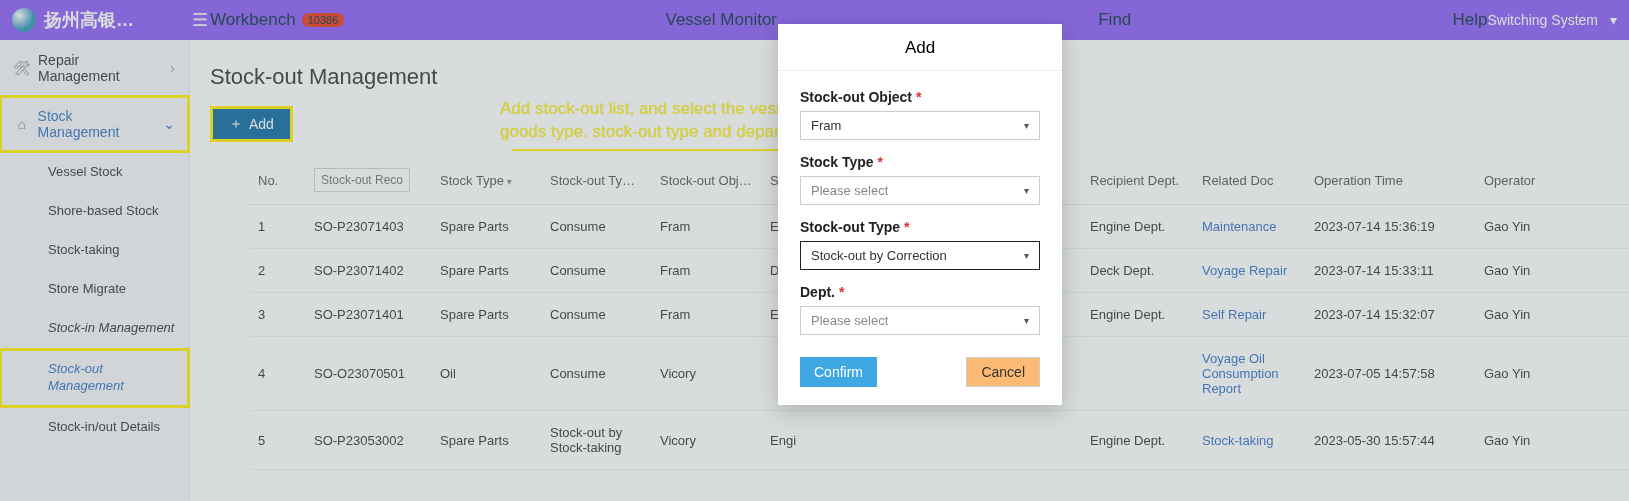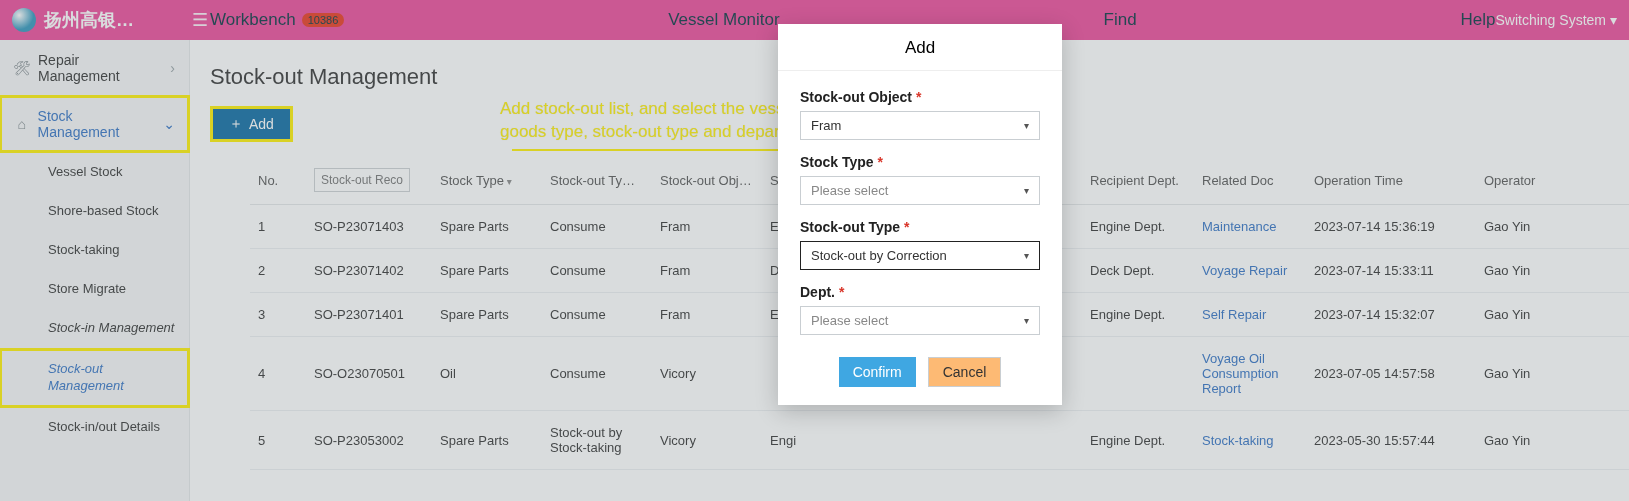--- a/index.html
+++ b/index.html
@@ -1,26 +1,26 @@
 <!DOCTYPE html>
 <html><head>
 <meta charset="utf-8">
 <style>
   * { box-sizing: border-box; margin: 0; padding: 0; }
   body { font-family: "Segoe UI", "Microsoft YaHei", sans-serif; font-size: 13px; width:1629px; height:501px; overflow:hidden; position:relative; background:#fff; }
 
   
-  .topbar { background:#ec4899; color:#fff; height:40px; display:flex; align-items:center; padding:0 12px; }
+  .topbar { background:#8b5cf6; color:#fff; height:40px; display:flex; align-items:center; padding:0 12px; }
   .logo-wrap { display:flex; align-items:center; gap:8px; font-size:18px; font-weight:700; width:178px; }
   .logo-img { width:24px; height:24px; border-radius:50%; background:radial-gradient(circle at 30% 30%, #ffffff, #2e95bb 60%); display:inline-block; }
   .top-collapse { width:18px; margin-left:2px; font-size:18px; opacity:0.9; }
   .topnav { flex:1; display:flex; gap:36px; justify-content:space-between; font-size:17px; font-weight:500; }
   .topnav span { display:inline-flex; align-items:center; gap:6px; cursor:pointer; color:#04333f; }
   .badge { background:#e9371c; color:#fff; border-radius:10px; font-size:11px; padding:1px 6px; }
-  .top-right { font-size:14px; display:flex; align-items:center; gap:4px; cursor:pointer; }
+  .top-right { font-size:14px; display:flex; align-items:center; gap:12px; cursor:pointer; }
 
   
   .left-col { position:absolute; left:0; top:40px; bottom:0; width:190px; background:#f5f6f7; border-right:1px solid #e3e6e8; }
   .nav-parent { display:flex; align-items:center; gap:8px; padding:12px 14px; font-size:14px; color:#333; cursor:pointer; }
   .nav-parent .chev { margin-left:auto; color:#9aa2a7; }
   .nav-parent.active { color:#3171c4; }
   .nav-parent.boxed { outline:3px solid #fff000; outline-offset:-2px; }
   .nav-sub { padding:12px 14px 12px 48px; font-size:13px; color:#333; cursor:pointer; }
   .nav-sub.multiline { line-height:1.3;font-style:italic; }
   .nav-sub.active { color:#3171c4; }
@@ -50,21 +50,21 @@
   .dialog-title { text-align:center; font-size:17px; padding:14px 0 12px; border-bottom:1px solid #eee; }
   .dlg-body { padding:10px 22px 0; }
   .fld { margin-top:14px; }
   .fld:first-child { margin-top:8px; }
   .fld-label { font-size:14px; font-weight:700; color:#222; }
   .req { color:#d9362a; }
   .sel { margin-top:6px; display:flex; align-items:center; justify-content:space-between; border:1px solid #c9ced2; padding:6px 10px; font-size:13px; color:#333; cursor:pointer; }
   .sel.placeholder { color:#888; }
   .sel.hl { border-color:#222; }
   .sel .caret { font-size:10px; color:#555; }
-  .dlg-actions { display:flex; justify-content:center; gap:12px; padding:22px 22px 0; }
+  .dlg-actions { display:flex; justify-content:space-between; gap:12px; padding:22px 22px 0; }
   .btn-primary { background:#3fa7e2; color:#fff; padding:6px 14px; font-size:14px; border:none; cursor:pointer; }
   .btn-default { background:#fdba74; color:#333; padding:6px 14px; font-size:14px; border:1px solid #c9ced2; cursor:pointer; }
 </style>
 </head>
 <body>
 
 <div class="topbar">
   <div class="logo-wrap">
     <span class="logo-img"></span>
     <span>扬州高银…</span>

